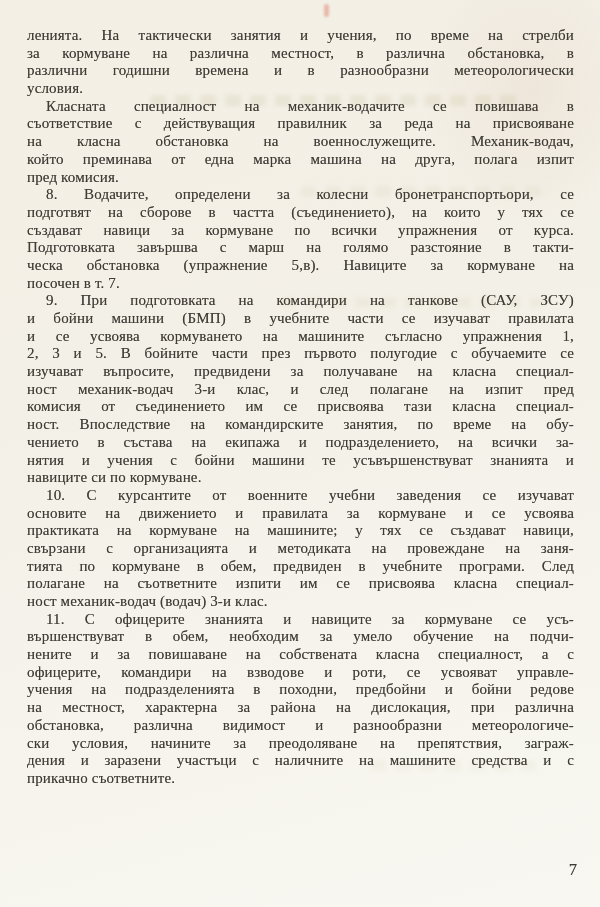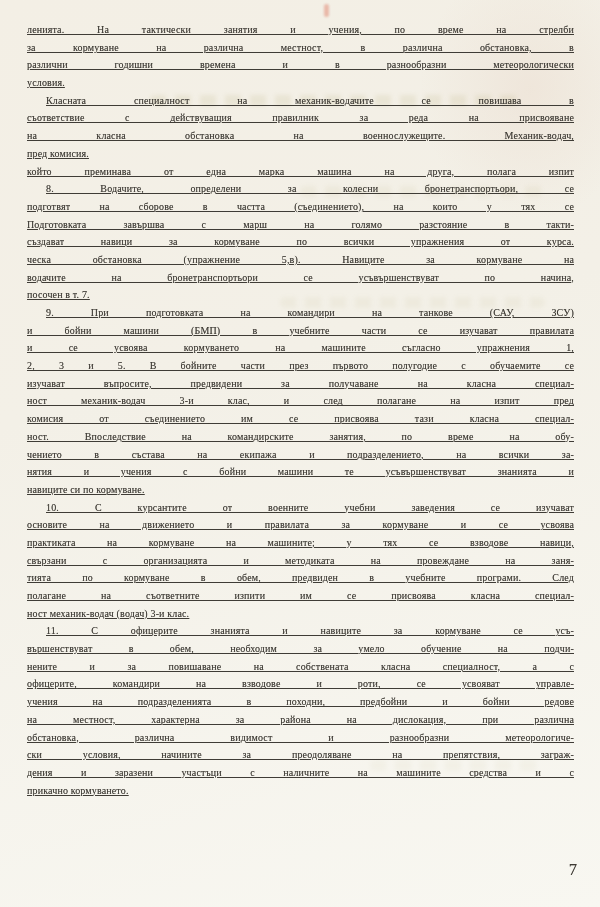--- a/index.html
+++ b/index.html
@@ -22,23 +22,23 @@
   }
   .g1{left:150px;top:95px;width:370px;}
   .g2{left:300px;top:186px;width:250px;opacity:.22;}
   .g3{left:280px;top:297px;width:265px;opacity:.20;}
   .g4{left:370px;top:760px;width:170px;opacity:.15;}
   .speck{
     position:absolute;left:324px;top:4px;width:5px;height:13px;border-radius:3px;
     background:rgba(224,132,110,.5);filter:blur(1px);pointer-events:none;
   }
   .text{
-    position:absolute;left:27px;top:21px;width:547px;
-    font-size:10px;line-height:17.7px;letter-spacing:.15px;
-    color:#3f3c36;text-shadow:0 0 .6px rgba(63,60,54,.55);text-decoration:underline;
+    position:absolute;left:27px;top:27px;width:547px;
+    font-size:15px;line-height:17.7px;letter-spacing:.15px;
+    color:#3f3c36;text-shadow:0 0 .6px rgba(63,60,54,.55);
   }
   .line{
     text-align:justify;
     text-align-last:justify;
     height:17.7px;overflow:hidden;
   }
   .pend{text-align-last:left;}
   .ind{text-indent:19px;}
   .folio{
     position:absolute;left:27px;top:860px;width:550px;
@@ -63,68 +63,67 @@
       <div class="line">ленията. На тактически занятия и учения, по време на стрелби</div>
       <div class="line">за кормуване на различна местност, в различна обстановка, в</div>
       <div class="line">различни годишни времена и в разнообразни метеорологически</div>
       <div class="line pend">условия.</div>
     </div>
 
     <div>
       <div class="line ind">Класната специалност на механик-водачите се повишава в</div>
       <div class="line">съответствие с действуващия правилник за реда на присвояване</div>
       <div class="line">на класна обстановка на военнослужещите. Механик-водач,</div>
+      <div class="line">който преминава от една марка машина на друга, полага изпит</div>
       <div class="line pend">пред комисия.</div>
-      <div class="line">който преминава от една марка машина на друга, полага изпит</div>
     </div>
 
     <div>
       <div class="line ind">8. Водачите, определени за колесни бронетранспортьори, се</div>
       <div class="line">подготвят на сборове в частта (съединението), на които у тях се</div>
+      <div class="line">създават навици за кормуване по всички упражнения от курса.</div>
       <div class="line">Подготовката завършва с марш на голямо разстояние в такти-</div>
-      <div class="line">създават навици за кормуване по всички упражнения от курса.</div>
       <div class="line">ческа обстановка (упражнение 5,в). Навиците за кормуване на</div>
-      <div class="line">водачите на бронетранспортьори се усъвършенствуват по начина,</div>
       <div class="line pend">посочен в т. 7.</div>
     </div>
 
     <div>
       <div class="line ind">9. При подготовката на командири на танкове (САУ, ЗСУ)</div>
       <div class="line">и бойни машини (БМП) в учебните части се изучават правилата</div>
       <div class="line">и се усвоява кормуването на машините съгласно упражнения 1,</div>
       <div class="line">2, 3 и 5. В бойните части през първото полугодие с обучаемите се</div>
       <div class="line">изучават въпросите, предвидени за получаване на класна специал-</div>
       <div class="line">ност механик-водач 3-и клас, и след полагане на изпит пред</div>
       <div class="line">комисия от съединението им се присвоява тази класна специал-</div>
       <div class="line">ност. Впоследствие на командирските занятия, по време на обу-</div>
       <div class="line">чението в състава на екипажа и подразделението, на всички за-</div>
       <div class="line">нятия и учения с бойни машини те усъвършенствуват знанията и</div>
       <div class="line pend">навиците си по кормуване.</div>
     </div>
 
     <div>
       <div class="line ind">10. С курсантите от военните учебни заведения се изучават</div>
       <div class="line">основите на движението и правилата за кормуване и се усвоява</div>
-      <div class="line">практиката на кормуване на машините; у тях се взводове навици,</div>
+      <div class="line">практиката на кормуване на машините; у тях се създават навици,</div>
       <div class="line">свързани с организацията и методиката на провеждане на заня-</div>
       <div class="line">тията по кормуване в обем, предвиден в учебните програми. След</div>
       <div class="line">полагане на съответните изпити им се присвоява класна специал-</div>
       <div class="line pend">ност механик-водач (водач) 3-и клас.</div>
     </div>
 
     <div>
       <div class="line ind">11. С офицерите знанията и навиците за кормуване се усъ-</div>
       <div class="line">вършенствуват в обем, необходим за умело обучение на подчи-</div>
       <div class="line">нените и за повишаване на собствената класна специалност, а с</div>
       <div class="line">офицерите, командири на взводове и роти, се усвояват управле-</div>
       <div class="line">учения на подразделенията в походни, предбойни и бойни редове</div>
       <div class="line">на местност, характерна за района на дислокация, при различна</div>
       <div class="line">обстановка, различна видимост и разнообразни метеорологиче-</div>
       <div class="line">ски условия, начините за преодоляване на препятствия, заграж-</div>
       <div class="line">дения и заразени участъци с наличните на машините средства и с</div>
-      <div class="line pend">прикачно кормуването.</div>
+      <div class="line pend">прикачно съответните.</div>
     </div>
 
 
   </div>
 
   <div class="folio">7</div>
 </div>
 
 </body></html>

